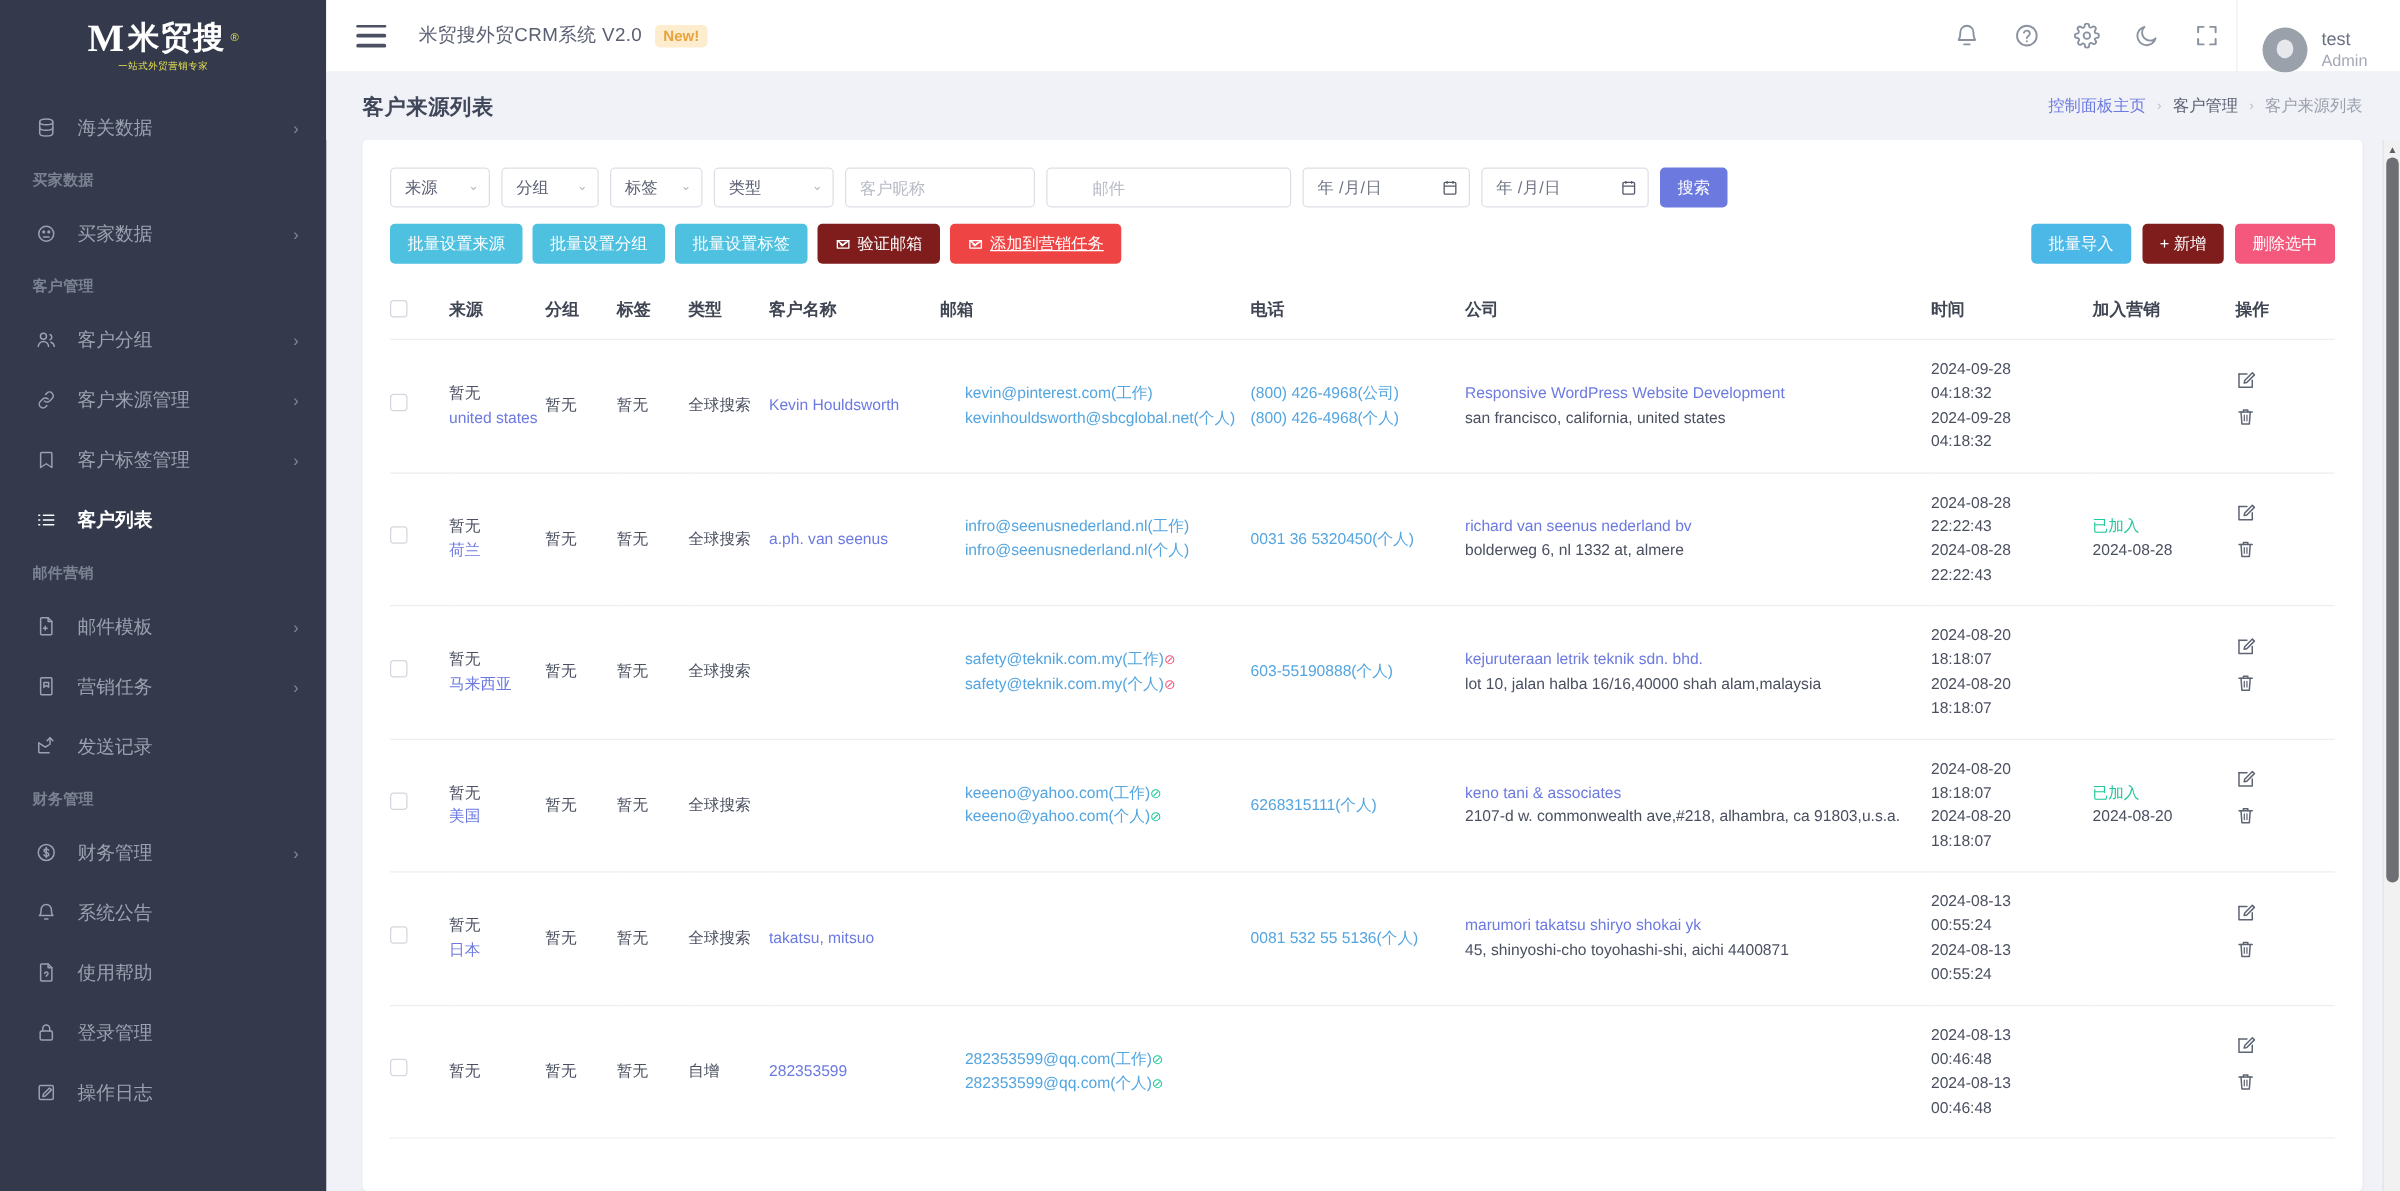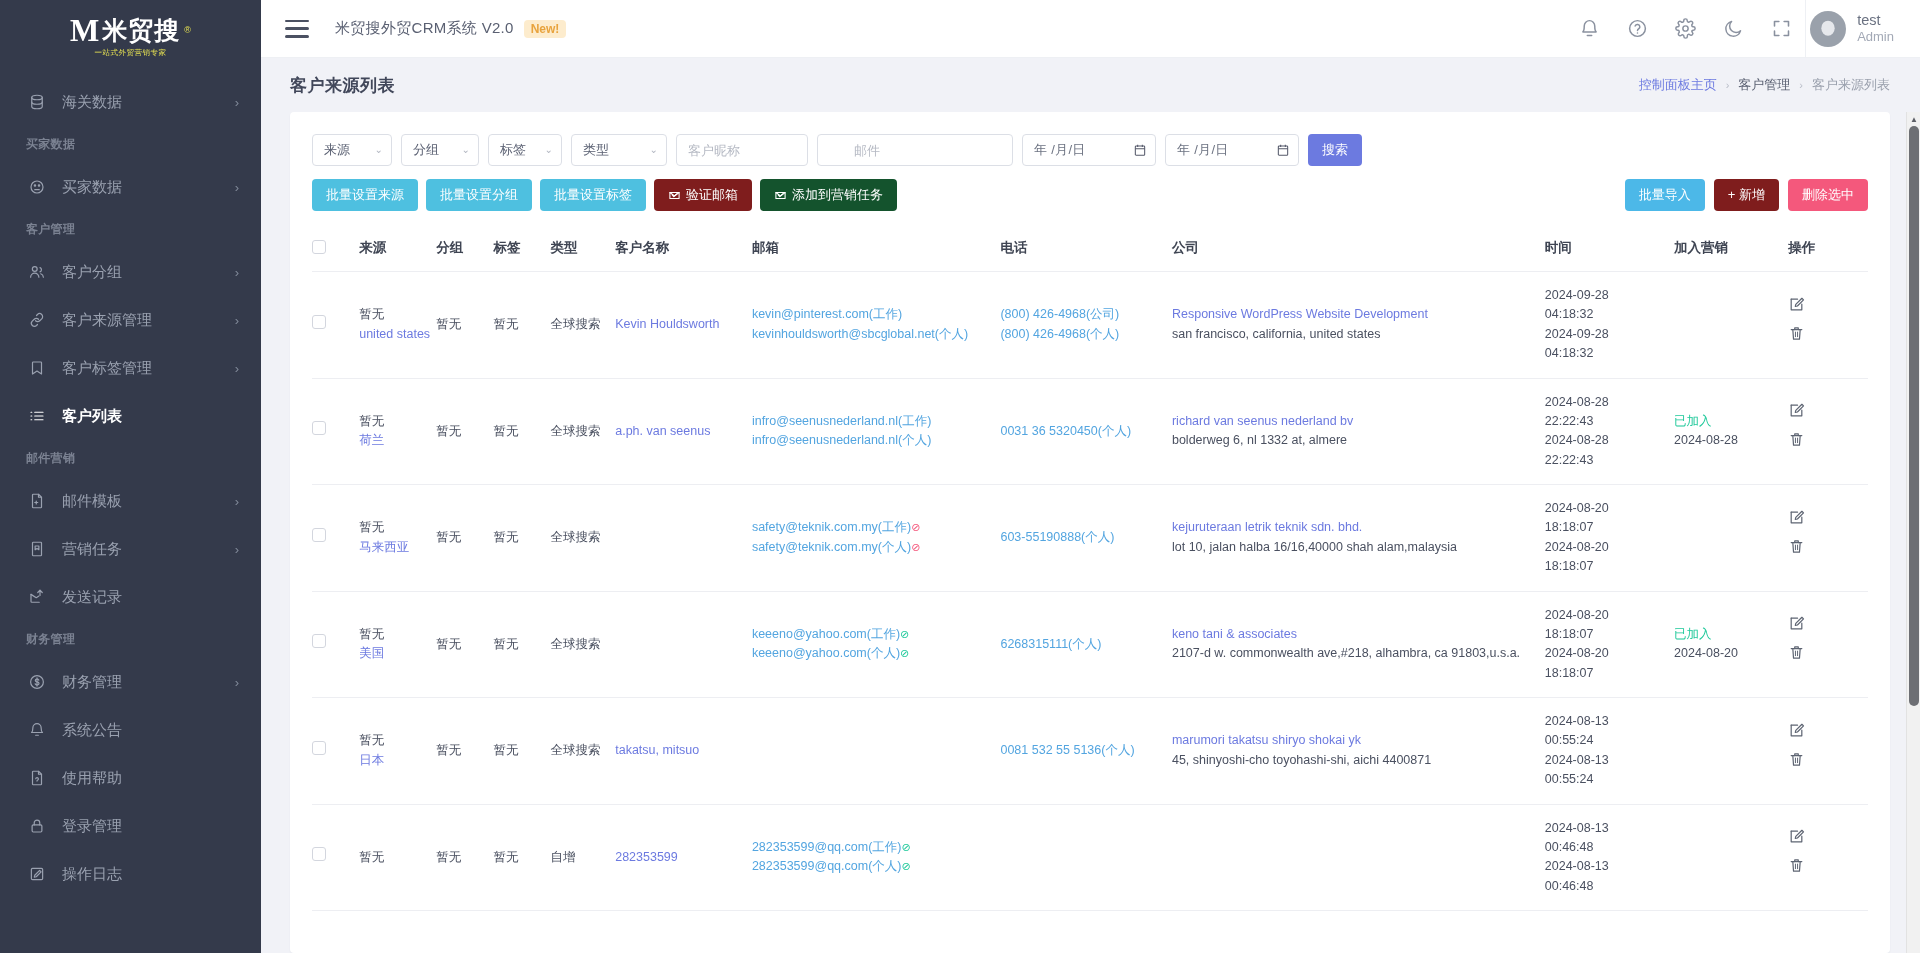--- a/index.html
+++ b/index.html
@@ -74,22 +74,22 @@
     font-family: "Liberation Sans", sans-serif;
   }
   .topbar-spacer { flex: 1 1 auto; }
   .topbar-icons { display: flex; align-items: center; gap: 0; }
   .tb-ico {
     width: 48px; height: 58px; display: flex; align-items: center; justify-content: center;
     cursor: pointer; color: #8a919f;
   }
   .tb-ico svg { width: 21px; height: 21px; display: block; }
   .user-box {
-    display: flex; align-items: center; gap: 11px; height: 58px;
-    padding: 0 26px 0 4px; border-left: 1px solid #eef0f4; cursor: pointer;
+    display: flex; align-items: flex-end; gap: 11px; height: 58px;
+    padding: 0 26px 0 20px; border-left: 1px solid #eef0f4; cursor: pointer;
   }
   .avatar {
     width: 36px; height: 36px; border-radius: 50%; background: #9aa1ab;
     display: flex; align-items: center; justify-content: center; color: #e6e8ec;
   }
   .avatar svg { width: 20px; height: 20px; }
   .user-meta { line-height: 1.25; }
   .user-name { font-size: 14.5px; color: #6a7181; }
   .user-role { font-size: 13px; color: #a3a9b6; }
 
@@ -124,42 +124,42 @@
     color: #b0b5c0; font-size: 10px;
   }
   .sel.w80 { width: 80px; } .sel.w78 { width: 78px; }
   .sel.w74 { width: 74px; } .sel.w96 { width: 96px; }
   .inp {
     height: 32px; border: 1px solid #dcdfe6; border-radius: 4px; background: #fff;
     font-size: 13px; color: #5a6072; padding: 0 11px; outline: none;
     font-family: "Liberation Sans", sans-serif;
   }
   .inp::placeholder { color: #b6bac4; }
-  .inp.w150 { width: 132px; }
+  .inp.w150 { width: 152px; }
   .inp.w196 { width: 196px; padding-left: 36px; }
   .date-inp {
     width: 134px; height: 32px; border: 1px solid #dcdfe6; border-radius: 4px;
     background: #fff; display: flex; align-items: center; padding: 0 8px 0 11px;
     font-size: 13px; color: #6d7382; cursor: pointer;
   }
   .date-inp .dtxt { flex: 1 1 auto; letter-spacing: .3px; }
   .date-inp svg { width: 14px; height: 14px; color: #55596a; }
   .btn {
     height: 32px; border: none; border-radius: 4px; color: #fff; font-size: 13px;
     padding: 0 14px; cursor: pointer; white-space: nowrap;
     font-family: "Liberation Sans", sans-serif; display: inline-flex;
     align-items: center; justify-content: center; gap: 5px; text-align: center;
   }
   .btn-search { background: #6c7ae0; }
 
   
   .action-row { display: flex; align-items: center; margin-top: 13px; gap: 8px; }
   .btn-cyan { background: #4ec0e0; }
   .btn-green { background: #7f1d1d; }
-  .btn-purple { background: #14532d; }
+  .btn-purple { background: #ef4444; text-decoration: underline; }
   .btn-blue { background: #4cb8e8; }
   .btn-pink { background: #f4587c; }
   .action-right { margin-left: auto; display: flex; gap: 9px; }
   .mini-ico { width: 13px; height: 13px; }
 
   
   .table-scroll { margin-top: 14px; overflow: hidden; }
   table.dt { width: 100%; border-collapse: collapse; table-layout: fixed; }
   table.dt thead th {
     font-size: 13.5px; color: #3f4553; font-weight: 700; text-align: left;
@@ -175,21 +175,21 @@
     background: #fff; display: inline-block; cursor: pointer;
   }
   .c-src   { width: 62px; } .c-grp { width: 46px; } .c-tag { width: 46px; }
   .c-type  { width: 52px; } .c-name { width: 110px; } .c-mail { width: 200px; }
   .c-tel   { width: 138px; } .c-comp { width: 300px; }
   .c-time  { width: 104px; } .c-mkt { width: 92px; } .c-act { width: 64px; }
   .c-cb { width: 38px; }
   .link { color: #6c7ae0; cursor: pointer; }
   .link-lt { color: #53a5e0; cursor: pointer; }
   .muted { color: #4a5060; }
-  .mail-line { white-space: normal; }
+  .mail-line { white-space: normal; margin-left: 20px; }
   .ok-ico  { color: #20c99b; font-size: 11px; }
   .bad-ico { color: #f4587c; font-size: 11px; }
   .joined { color: #20c99b; font-size: 12.5px; }
   .join-date { color: #4a5060; font-size: 12.5px; }
   .act-btn { color: #5d6472; cursor: pointer; display: block; margin-bottom: 12px; }
   .act-btn svg { width: 17px; height: 17px; display: block; }
   .time-cell { white-space: nowrap; }
 
   
   .vscroll {

